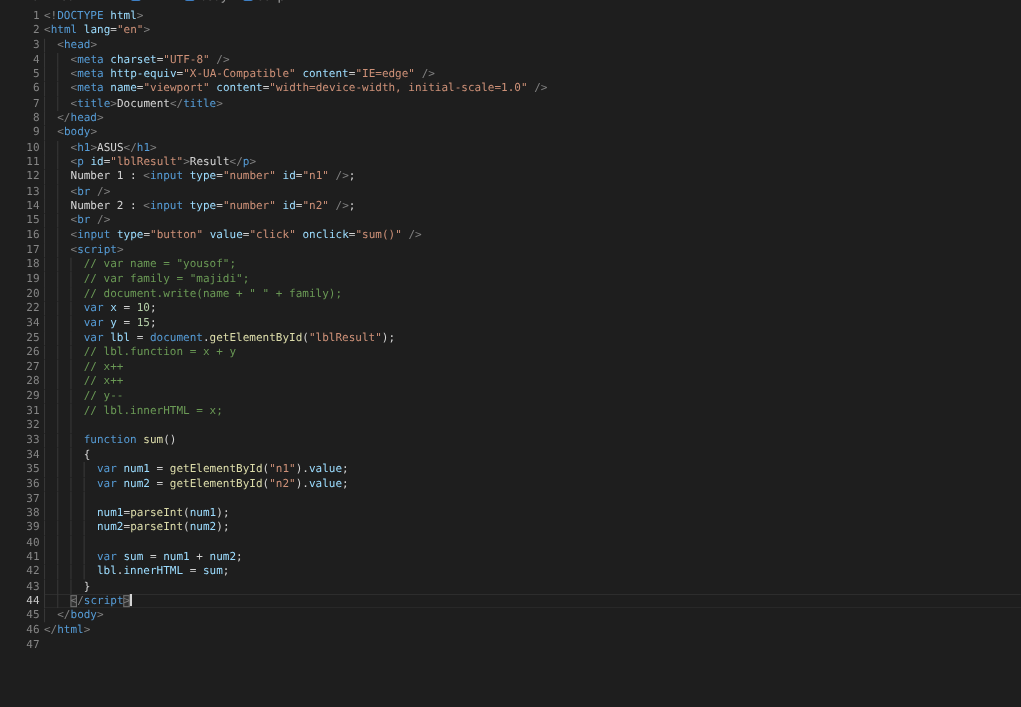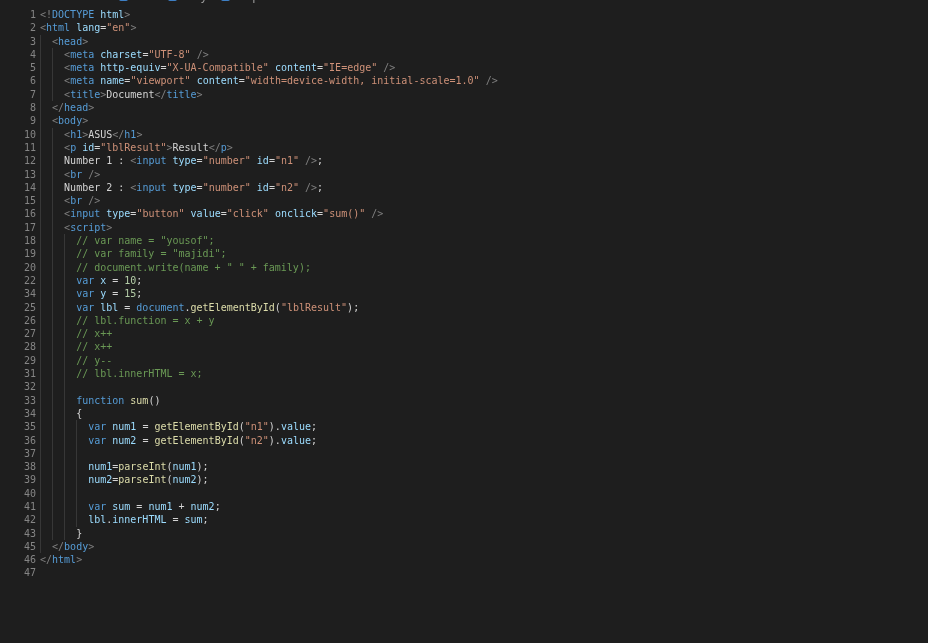--- a/index.html
+++ b/index.html
@@ -278,20 +278,24 @@
       <div class="code"><i class="guide" style="left: 0ch;"></i><i class="guide" style="left: 2ch;"></i><i class="guide" style="left: 4ch;"></i><i class="guide" style="left: 6ch;"></i>        <span class="tk-kw">var</span><span class="tk-text"> </span><span class="tk-var">sum</span><span class="tk-text"> = </span><span class="tk-var">num1</span><span class="tk-text"> + </span><span class="tk-var">num2</span><span class="tk-text">;</span></div>
     </div>
     <div class="line">
       <div class="num">42</div>
       <div class="code"><i class="guide" style="left: 0ch;"></i><i class="guide" style="left: 2ch;"></i><i class="guide" style="left: 4ch;"></i><i class="guide" style="left: 6ch;"></i>        <span class="tk-var">lbl</span><span class="tk-text">.</span><span class="tk-var">innerHTML</span><span class="tk-text"> = </span><span class="tk-var">sum</span><span class="tk-text">;</span></div>
     </div>
     <div class="line">
       <div class="num">43</div>
       <div class="code"><i class="guide" style="left: 0ch;"></i><i class="guide" style="left: 2ch;"></i><i class="guide" style="left: 4ch;"></i>      <span class="tk-text">}</span></div>
     </div>
+    <div class="line current">
+      <div class="num">44</div>
+      <div class="code"><i class="guide" style="left: 0ch;"></i><i class="guide" style="left: 2ch;"></i>    <span class="tk-bracket">&lt;</span><span class="tk-punct">/</span><span class="tk-tag">script</span><span class="tk-bracket">&gt;</span><span class="caret"></span></div>
+    </div>
     <div class="line">
       <div class="num">45</div>
       <div class="code"><i class="guide" style="left: 0ch;"></i>  <span class="tk-punct">&lt;/</span><span class="tk-tag">body</span><span class="tk-punct">&gt;</span></div>
     </div>
     <div class="line">
       <div class="num">46</div>
       <div class="code"><span class="tk-punct">&lt;/</span><span class="tk-tag">html</span><span class="tk-punct">&gt;</span></div>
     </div>
     <div class="line">
       <div class="num">47</div>

